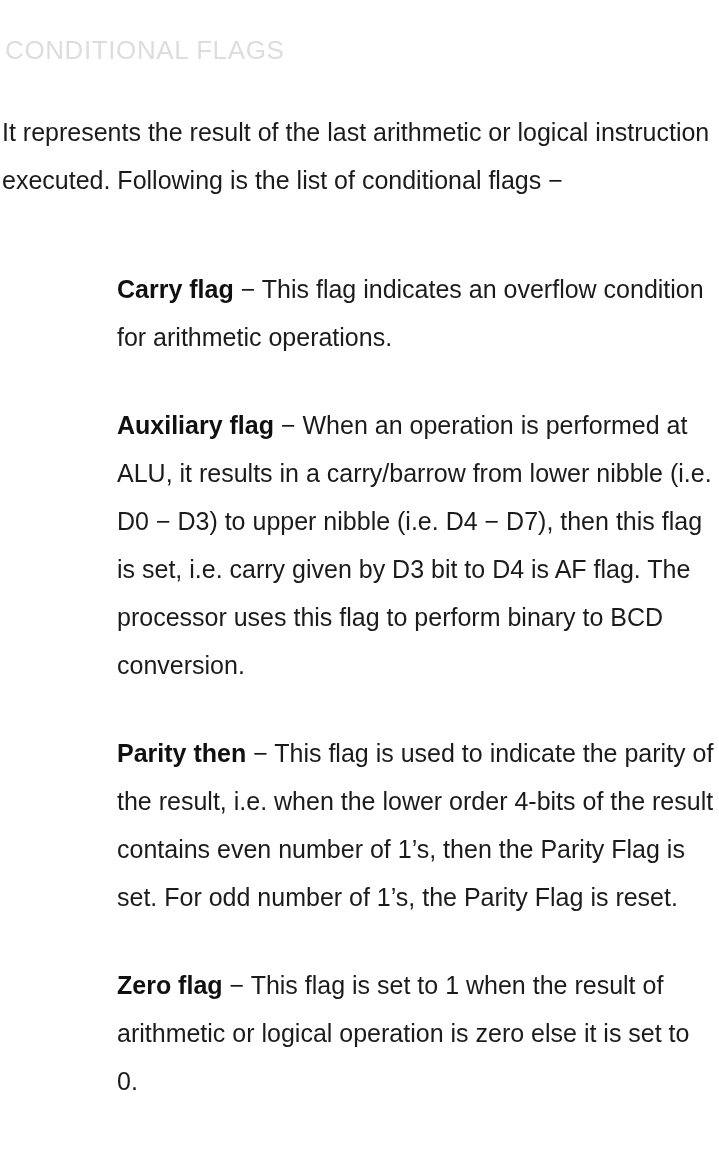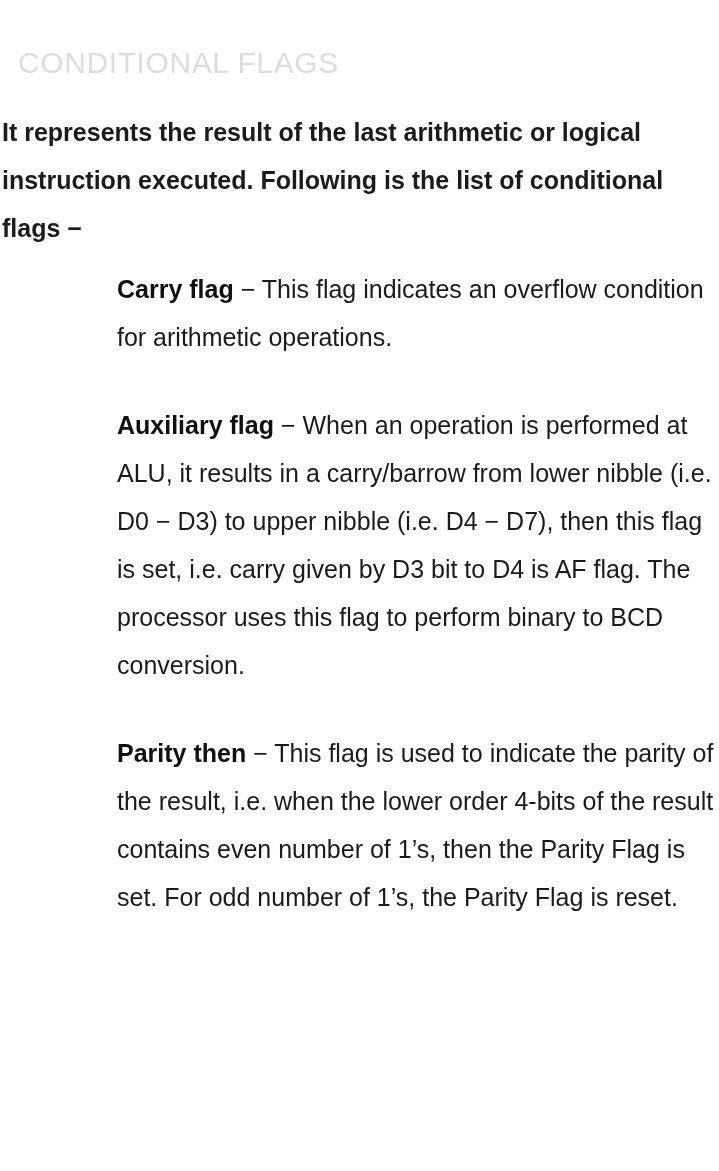--- a/index.html
+++ b/index.html
@@ -18,44 +18,44 @@
   .page {
     position: relative;
     width: 719px;
     height: 1171px;
     background: #ffffff;
     box-sizing: border-box;
     padding: 0 2px 0 2px;
   }
 
   .section-heading {
-    margin: 16px;
+    margin: 3px;
     padding: 0;
     position: absolute;
     left: 2px;
     top: 29px;
-    font-size: 30px;
+    font-size: 26px;
     line-height: 36px;
     font-weight: 400;
     letter-spacing: 0.6px;
     color: #dddddd;
     text-transform: uppercase;
     white-space: nowrap;
     text-align: center;
   }
 
   .intro {
     position: absolute;
     left: 2px;
     top: 83px;
     width: 716px;
     font-size: 25px;
     line-height: 48px;
     color: #1b1b1b;
-    font-weight: 700;
+    font-weight: 400;
   }
 
   .flag-list {
     position: absolute;
     left: 0;
     top: 265px;
     width: 719px;
     margin: 0;
     padding: 0;
     list-style: none;
@@ -96,16 +96,17 @@
   <p class="intro">It represents the result of the last arithmetic or logical instruction executed. Following is the list of conditional flags −</p>
 
   <ul class="flag-list">
 
     <li class="flag-item"><span class="flag-term">Carry flag</span><span class="flag-dash"> −</span> <span class="flag-desc">This flag indicates an overflow condition for arithmetic operations.</span></li>
 
     <li class="flag-item"><span class="flag-term">Auxiliary flag</span><span class="flag-dash"> −</span> <span class="flag-desc">When an operation is performed at ALU, it results in a carry/barrow from lower nibble (i.e. D0 − D3) to upper nibble (i.e. D4 − D7), then this flag is set, i.e. carry given by D3 bit to D4 is AF flag. The processor uses this flag to perform binary to BCD conversion.</span></li>
 
     <li class="flag-item"><span class="flag-term">Parity then</span><span class="flag-dash"> −</span> <span class="flag-desc">This flag is used to indicate the parity of the result, i.e. when the lower order 4-bits of the result contains even number of 1’s, then the Parity Flag is set. For odd number of 1’s, the Parity Flag is reset.</span></li>
 
+    <li class="flag-item"><span class="flag-term">Zero flag</span><span class="flag-dash"> −</span> <span class="flag-desc">This flag is set to 1 when the result of arithmetic or logical operation is zero else it is set to 0.</span></li>
 
   </ul>
 
 </div>
 
 </body></html>

